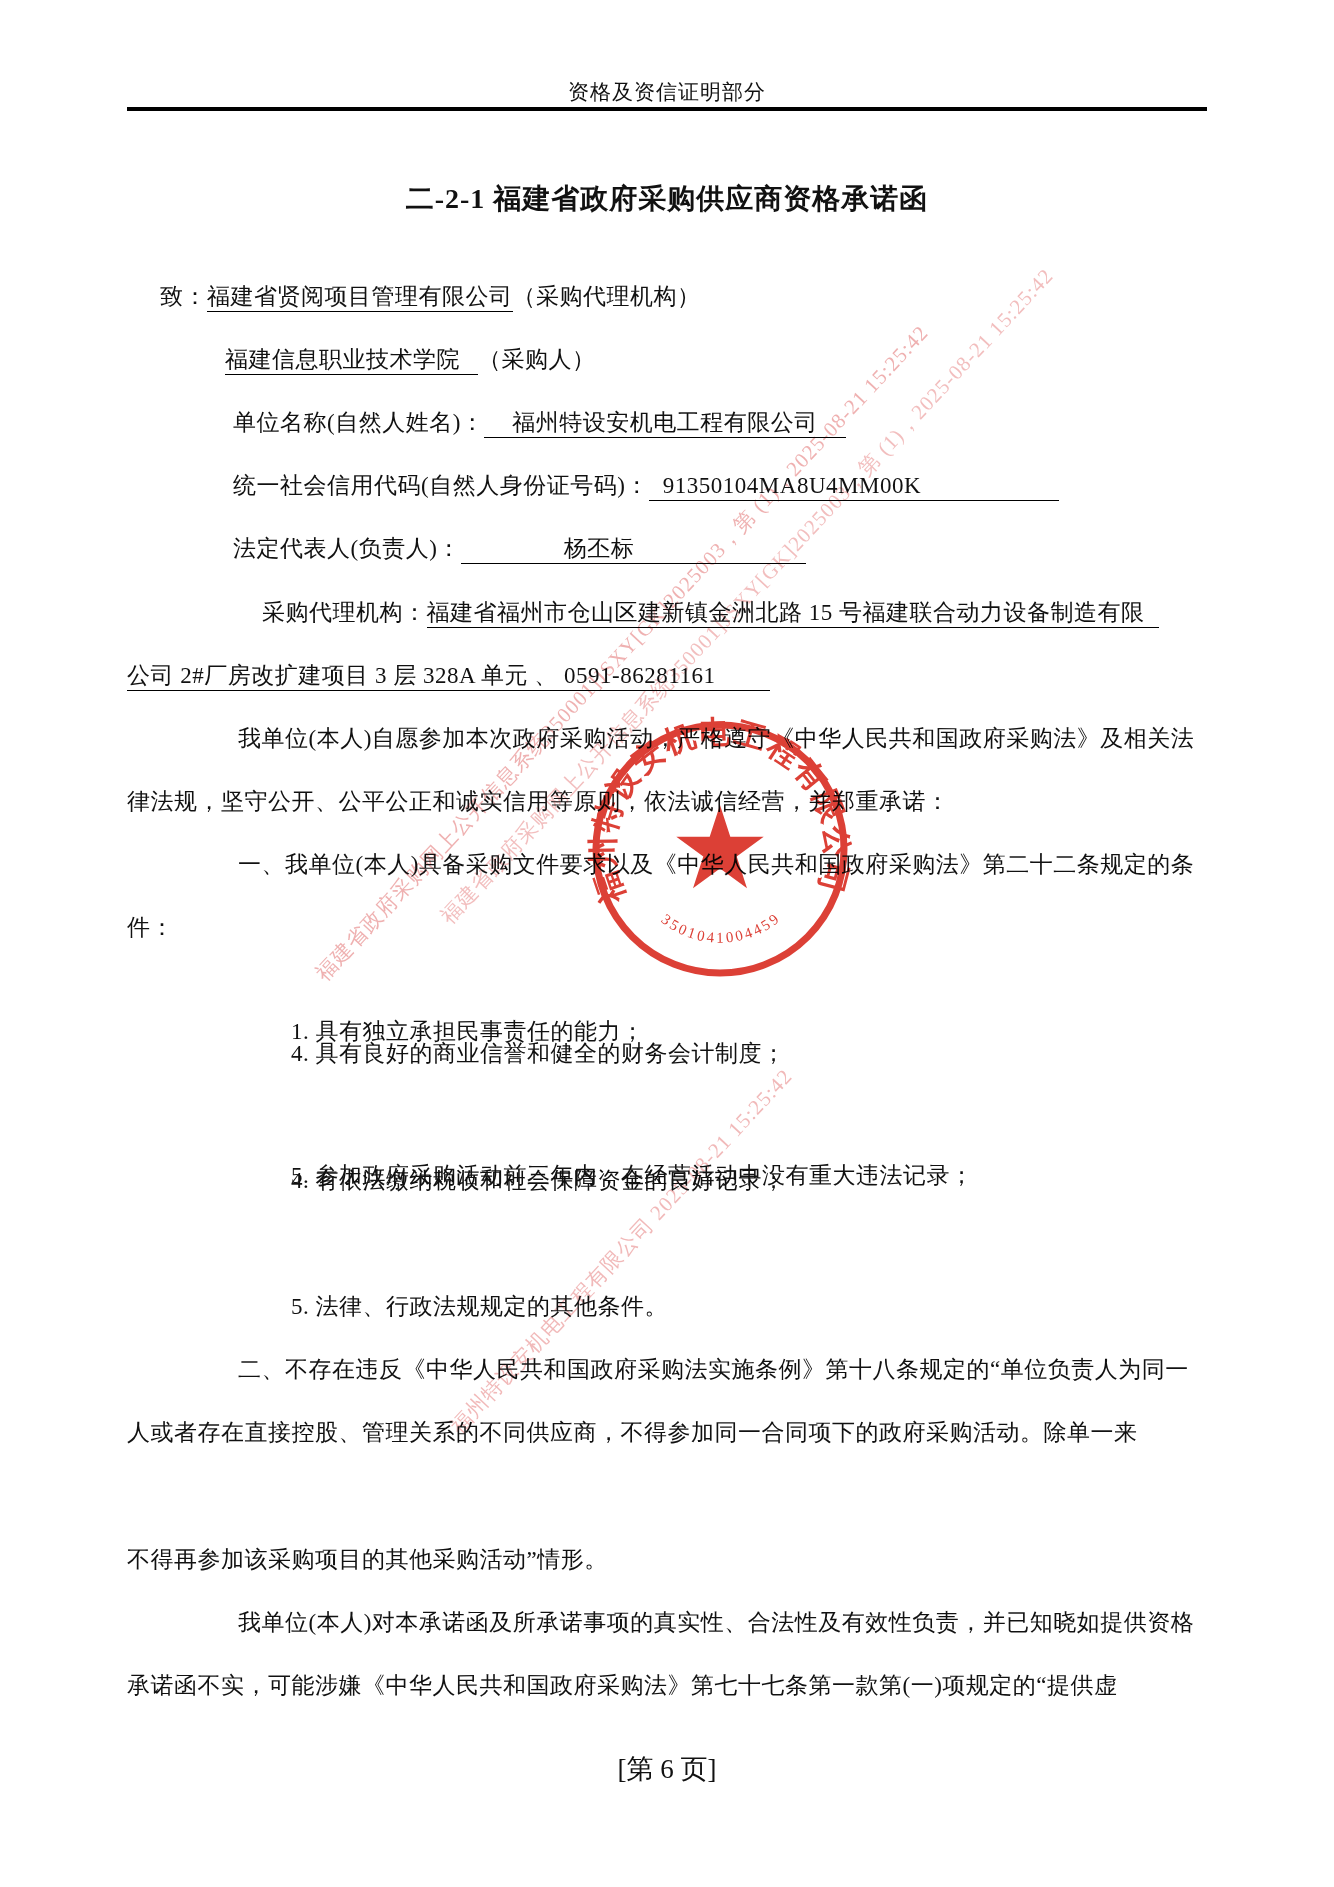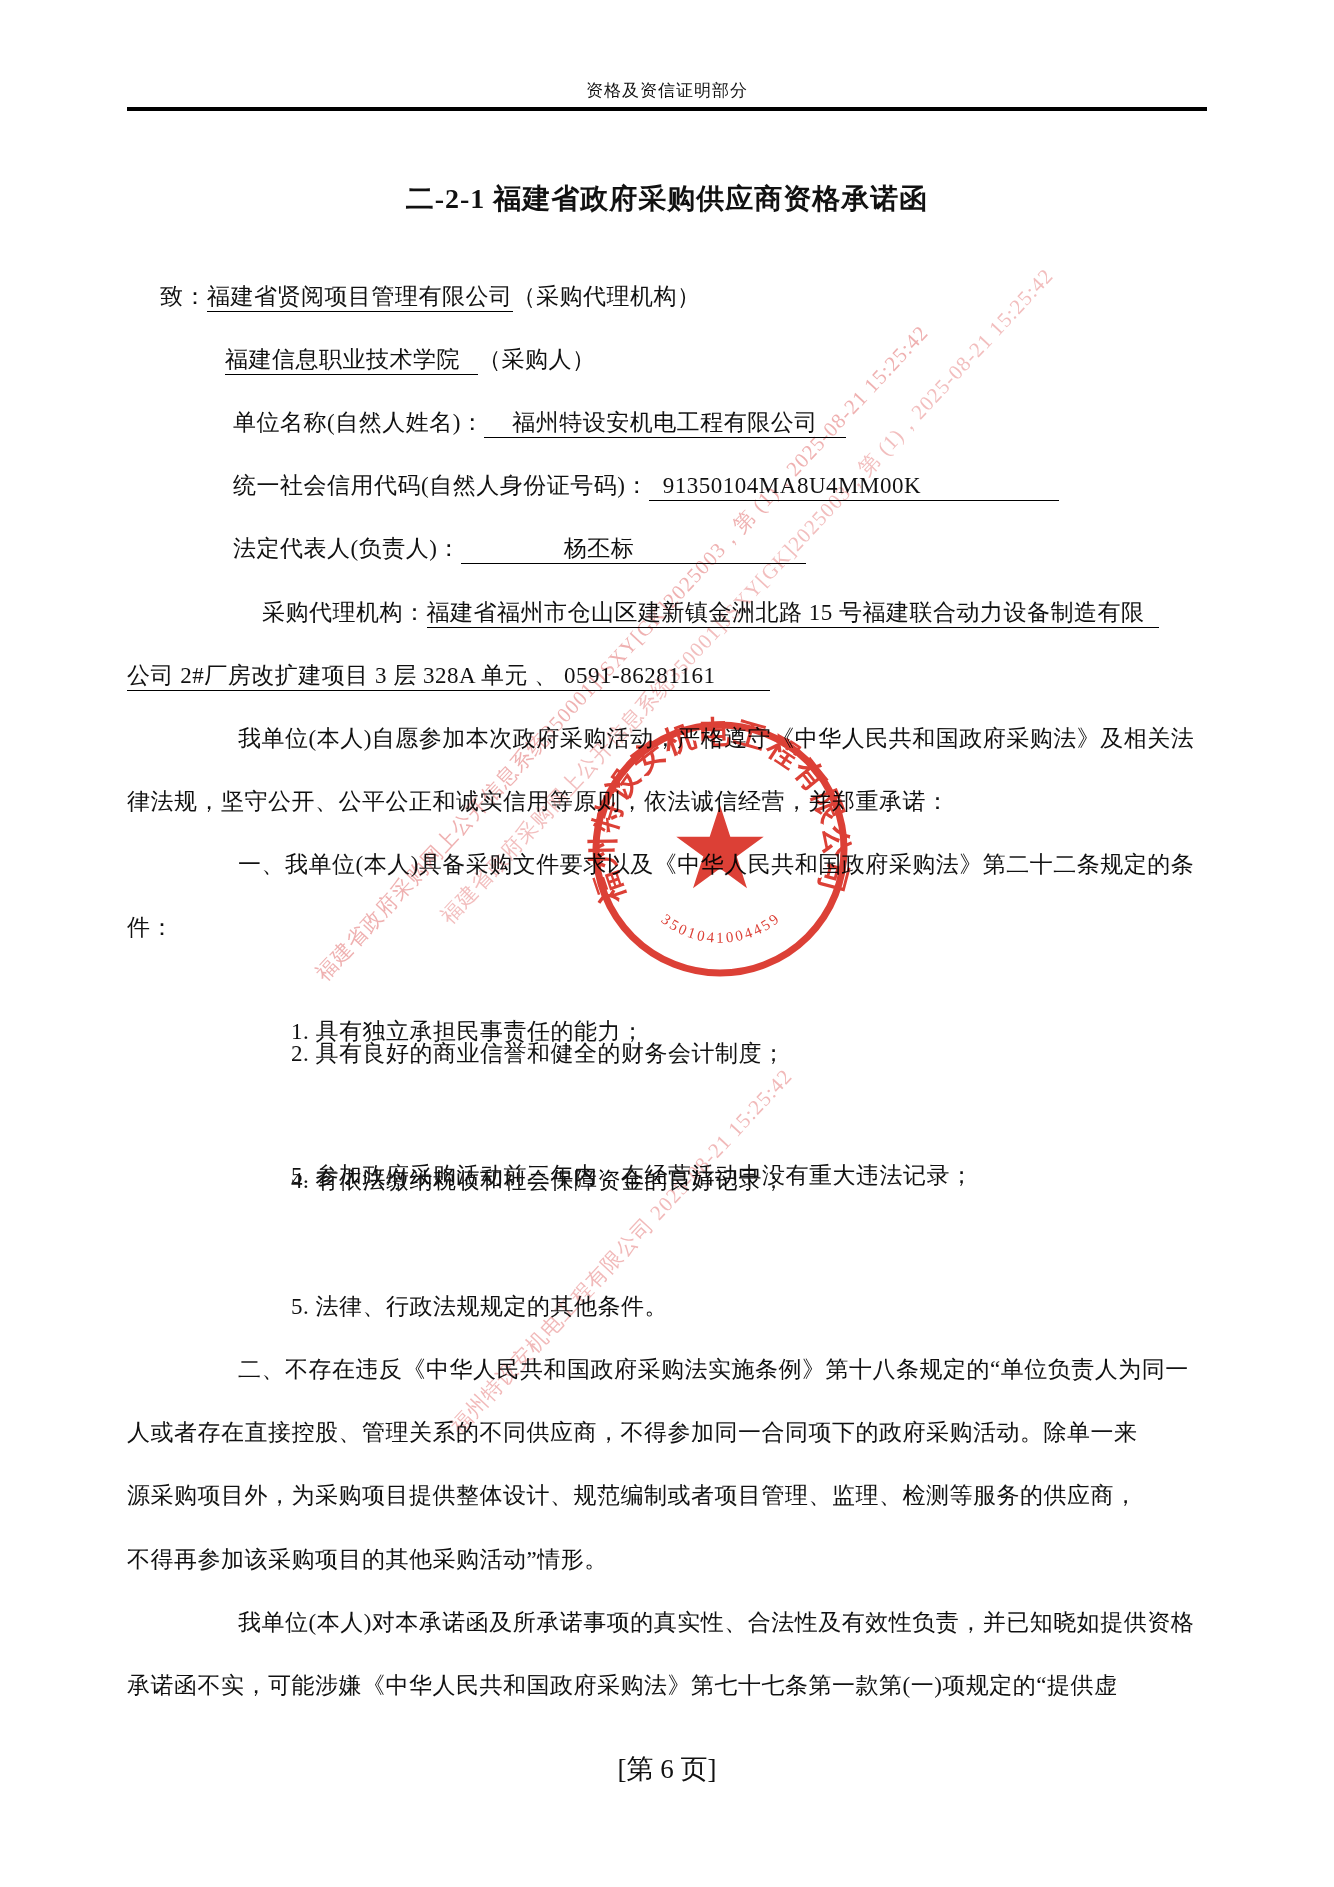--- a/index.html
+++ b/index.html
@@ -7,21 +7,21 @@
     position:relative;
     width:1334px;height:1887px;
     margin:0 auto;
     background:#ffffff;
     overflow:hidden;
     font-family:"Liberation Serif","DejaVu Serif",serif;
     color:#111;
   }
   .hdr{
     position:absolute;top:82px;left:0;width:100%;
-    text-align:center;font-size:17px;letter-spacing:1px;line-height:1;
+    text-align:center;font-size:21px;letter-spacing:1px;line-height:1;
   }
   .hdr-rule{
     position:absolute;top:107px;left:127px;width:1080px;height:0;
     border-top:4px solid #000;
   }
   .doc-title{
     position:absolute;top:183px;left:0;width:100%;
     text-align:center;font-weight:bold;font-size:28px;letter-spacing:1px;line-height:1.15;
   }
   .ln{
@@ -85,28 +85,27 @@
     <span class="u" style="padding-right:55px;">公司 2#厂房改扩建项目 3 层 328A 单元 、 0591-86281161</span>
   </div>
 
   <div class="ln" style="left:238px;top:725px;">我单位(本人)自愿参加本次政府采购活动，严格遵守《中华人民共和国政府采购法》及相关法</div>
   <div class="ln" style="left:127px;top:788px;">律法规，坚守公开、公平公正和诚实信用等原则，依法诚信经营，并郑重承诺：</div>
 
   <div class="ln" style="left:238px;top:851px;">一、我单位(本人)具备采购文件要求以及《中华人民共和国政府采购法》第二十二条规定的条</div>
   <div class="ln" style="left:127px;top:914px;">件：</div>
 
   <div class="ln" style="left:291px;top:977px;margin-top:41px;">1. 具有独立承担民事责任的能力；</div>
-  <div class="ln" style="left:291px;top:1040px;">2. 具有良好的商业信誉和健全的财务会计制度；</div>
+  <div class="ln" style="left:291px;top:1040px;">4. 具有良好的商业信誉和健全的财务会计制度；</div>
   <div class="ln" style="left:291px;top:1167px;">4. 有依法缴纳税收和社会保障资金的良好记录；</div>
   <div class="ln" style="left:291px;top:1162px;">5. 参加政府采购活动前三年内，在经营活动中没有重大违法记录；</div>
   <div class="ln" style="left:291px;top:1293px;">5. 法律、行政法规规定的其他条件。</div>
 
   <div class="ln" style="left:238px;top:1356px;">二、不存在违反《中华人民共和国政府采购法实施条例》第十八条规定的“单位负责人为同一</div>
   <div class="ln" style="left:127px;top:1419px;">人或者存在直接控股、管理关系的不同供应商，不得参加同一合同项下的政府采购活动。除单一来</div>
-  <div class="ln" style="left:127px;top:1482px;">源采购项目外，为采购项目提供整体设计、规范编制或者项目管理、监理、检测等服务的供应商，</div>
   <div class="ln" style="left:127px;top:1546px;">不得再参加该采购项目的其他采购活动”情形。</div>
 
   <div class="ln" style="left:238px;top:1609px;">我单位(本人)对本承诺函及所承诺事项的真实性、合法性及有效性负责，并已知晓如提供资格</div>
   <div class="ln" style="left:127px;top:1672px;">承诺函不实，可能涉嫌《中华人民共和国政府采购法》第七十七条第一款第(一)项规定的“提供虚</div>
 
   <svg class="stamp" width="290" height="290" viewBox="0 0 290 290">
     <circle cx="145" cy="145" r="124" fill="none" stroke="#d92f25" stroke-width="7"></circle>
     <polygon points="145,101 155.3,132.8 188.7,132.8 161.7,152.4 172,184.2 145,164.6 118,184.2 128.3,152.4 101.3,132.8 134.7,132.8" fill="#d92f25"></polygon>
     <defs>
       <path id="sealTopArc" d="M 52 197 A 106.5 106.5 0 1 1 238 197" fill="none"></path>

